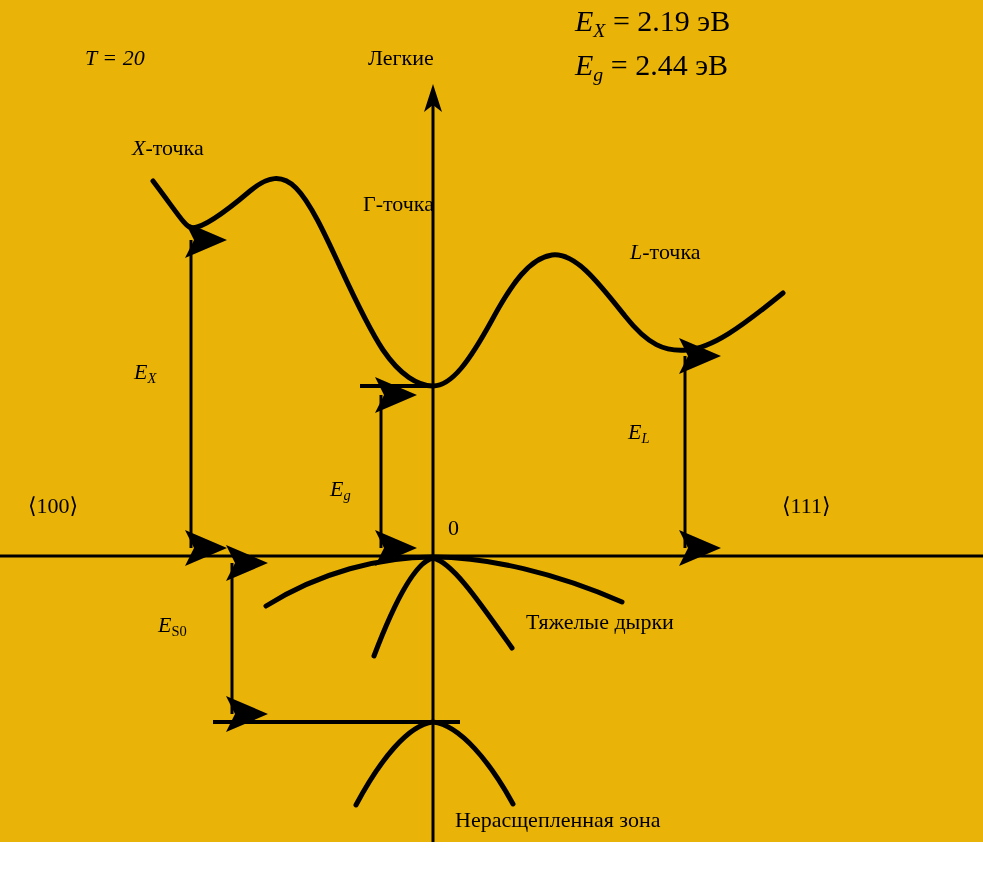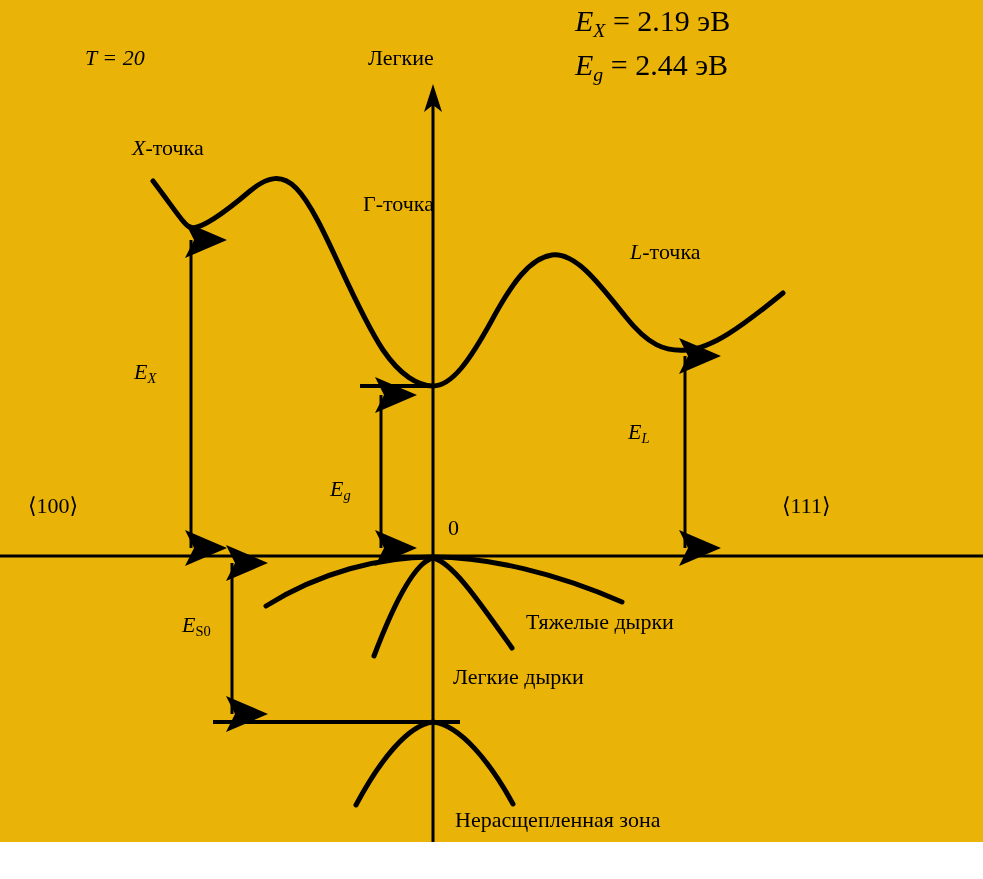--- a/index.html
+++ b/index.html
@@ -135,19 +135,18 @@
   <div class="lbl f30" style="left:28px; top:494px;">⟨100⟩</div>
   <div class="lbl f30" style="left:782px; top:494px;">⟨111⟩</div>
 
   <div class="lbl f30" style="left:132px; top:136px;"><span class="it">X</span><span>-точка</span></div>
   <div class="lbl f30" style="left:363px; top:192px;">Г-точка</div>
   <div class="lbl f30" style="left:630px; top:240px;"><span class="it">L</span><span>-точка</span></div>
 
   <div class="lbl f30" style="left:134px; top:360px;"><span class="it">E</span><span class="sub">X</span></div>
   <div class="lbl f30" style="left:330px; top:445px;margin-top:32px;"><span class="it">E</span><span class="sub">g</span></div>
   <div class="lbl f30" style="left:628px; top:420px;text-align:right;"><span class="it">E</span><span class="sub">L</span></div>
-  <div class="lbl f30" style="left:158px; top:613px;margin-left:24px;"><span class="it">E</span><span class="sub sub-up">S0</span></div>
+  <div class="lbl f30" style="left:158px; top:613px;"><span class="it">E</span><span class="sub sub-up">S0</span></div>
 
   <div class="lbl f30" style="left:526px; top:610px;">Тяжелые дырки</div>
-  <div class="lbl f30" style="left:453px; top:665px;">Легкие дырки</div>
   <div class="lbl f30" style="left:455px; top:808px;">Нерасщепленная зона</div>
 
 </div>
 
 </body></html>

